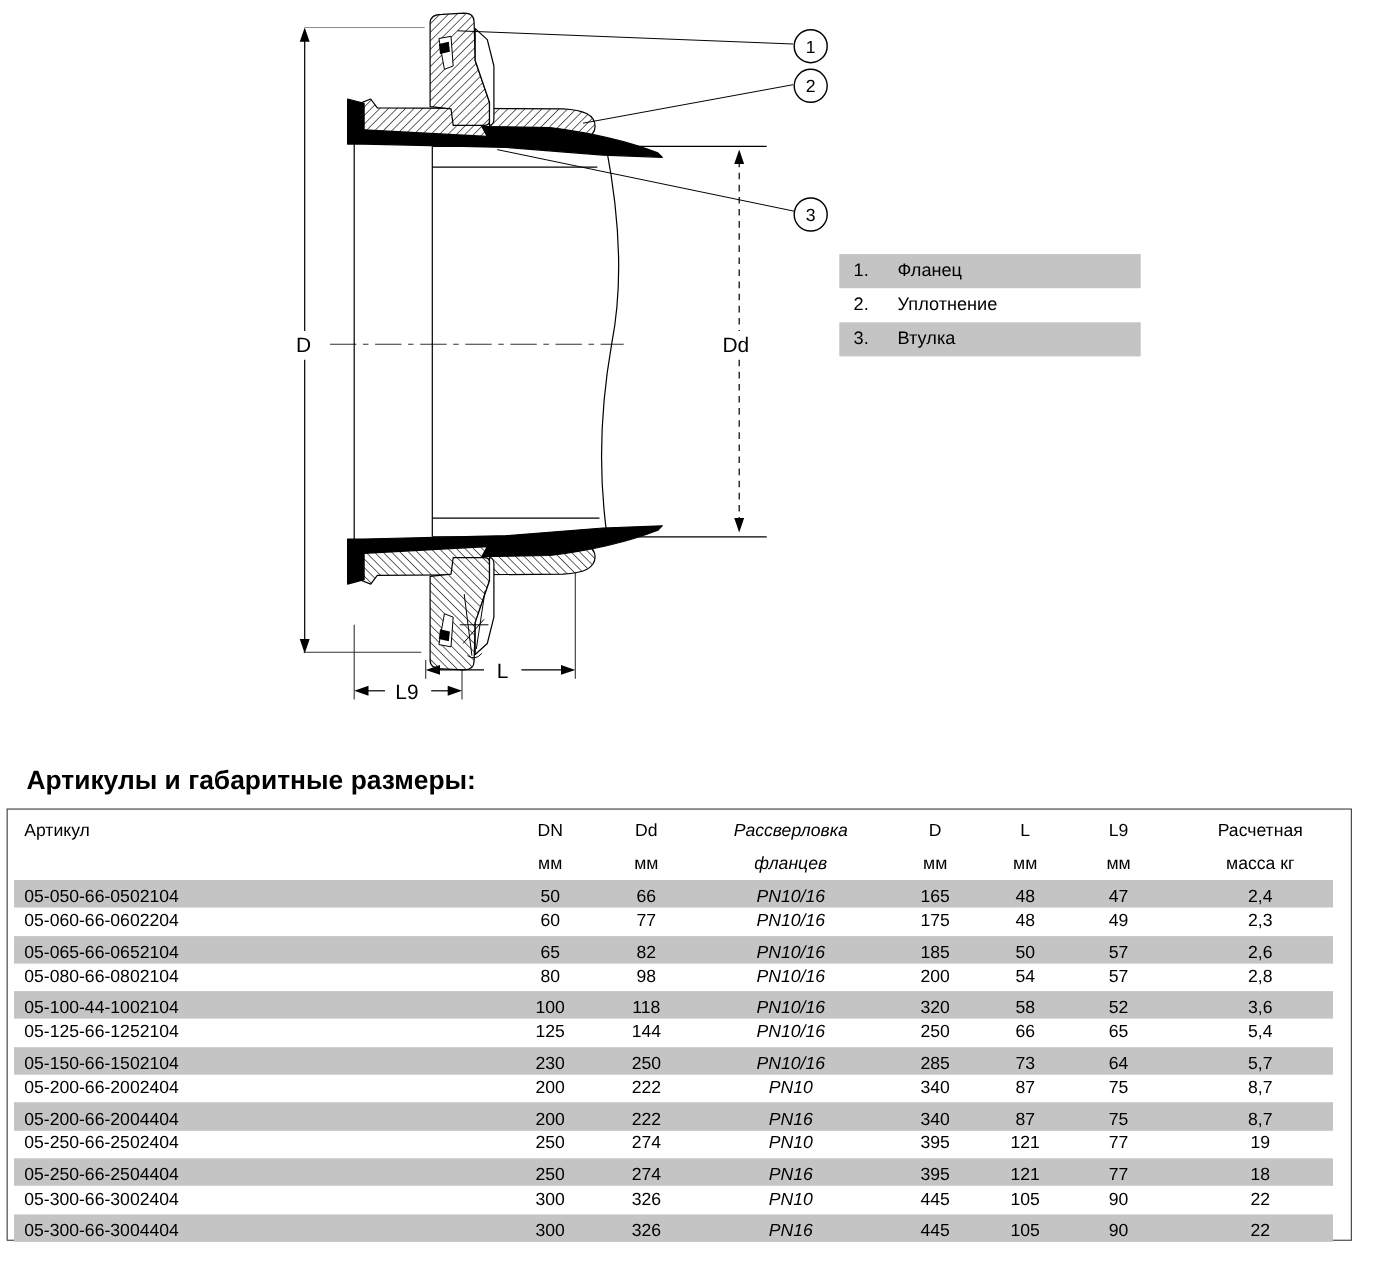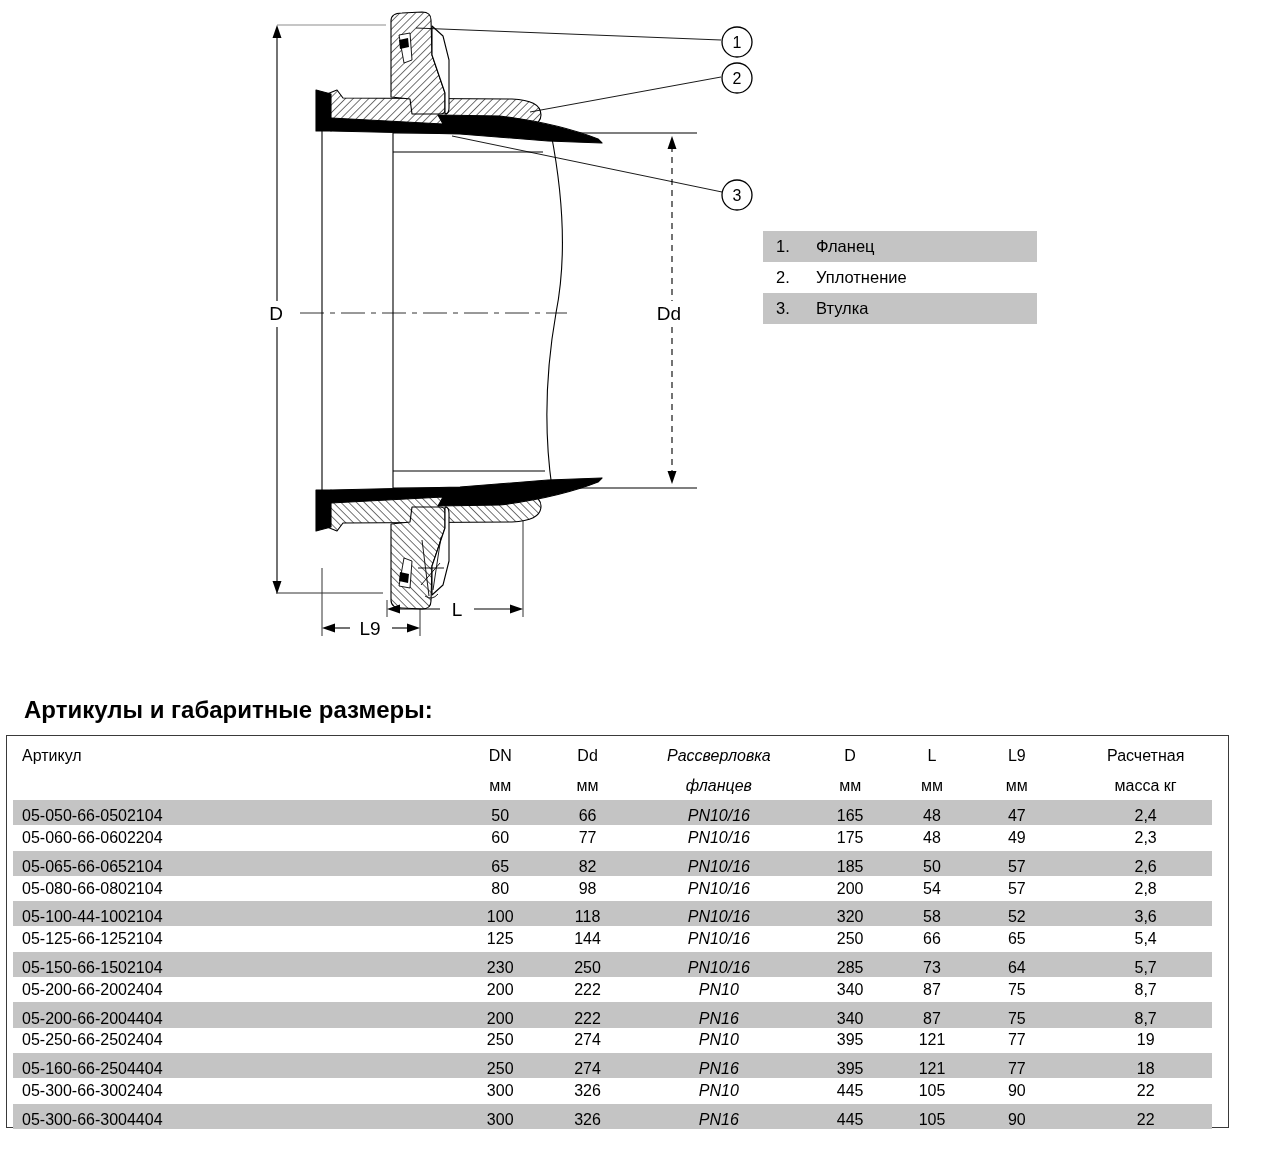--- a/index.html
+++ b/index.html
@@ -288,21 +288,21 @@
         <div class="td col0">05-250-66-2502404</div>
         <div class="td col1">250</div>
         <div class="td col2">274</div>
         <div class="td col3">PN10</div>
         <div class="td col4">395</div>
         <div class="td col5">121</div>
         <div class="td col6">77</div>
         <div class="td col7">19</div>
       </div>
       <div class="tr gray">
-        <div class="td col0">05-160-66-2504404</div>
+        <div class="td col0">05-250-66-2504404</div>
         <div class="td col1">250</div>
         <div class="td col2">274</div>
         <div class="td col3">PN16</div>
         <div class="td col4">395</div>
         <div class="td col5">121</div>
         <div class="td col6">77</div>
         <div class="td col7">18</div>
       </div>
       <div class="tr">
         <div class="td col0">05-300-66-3002404</div>

